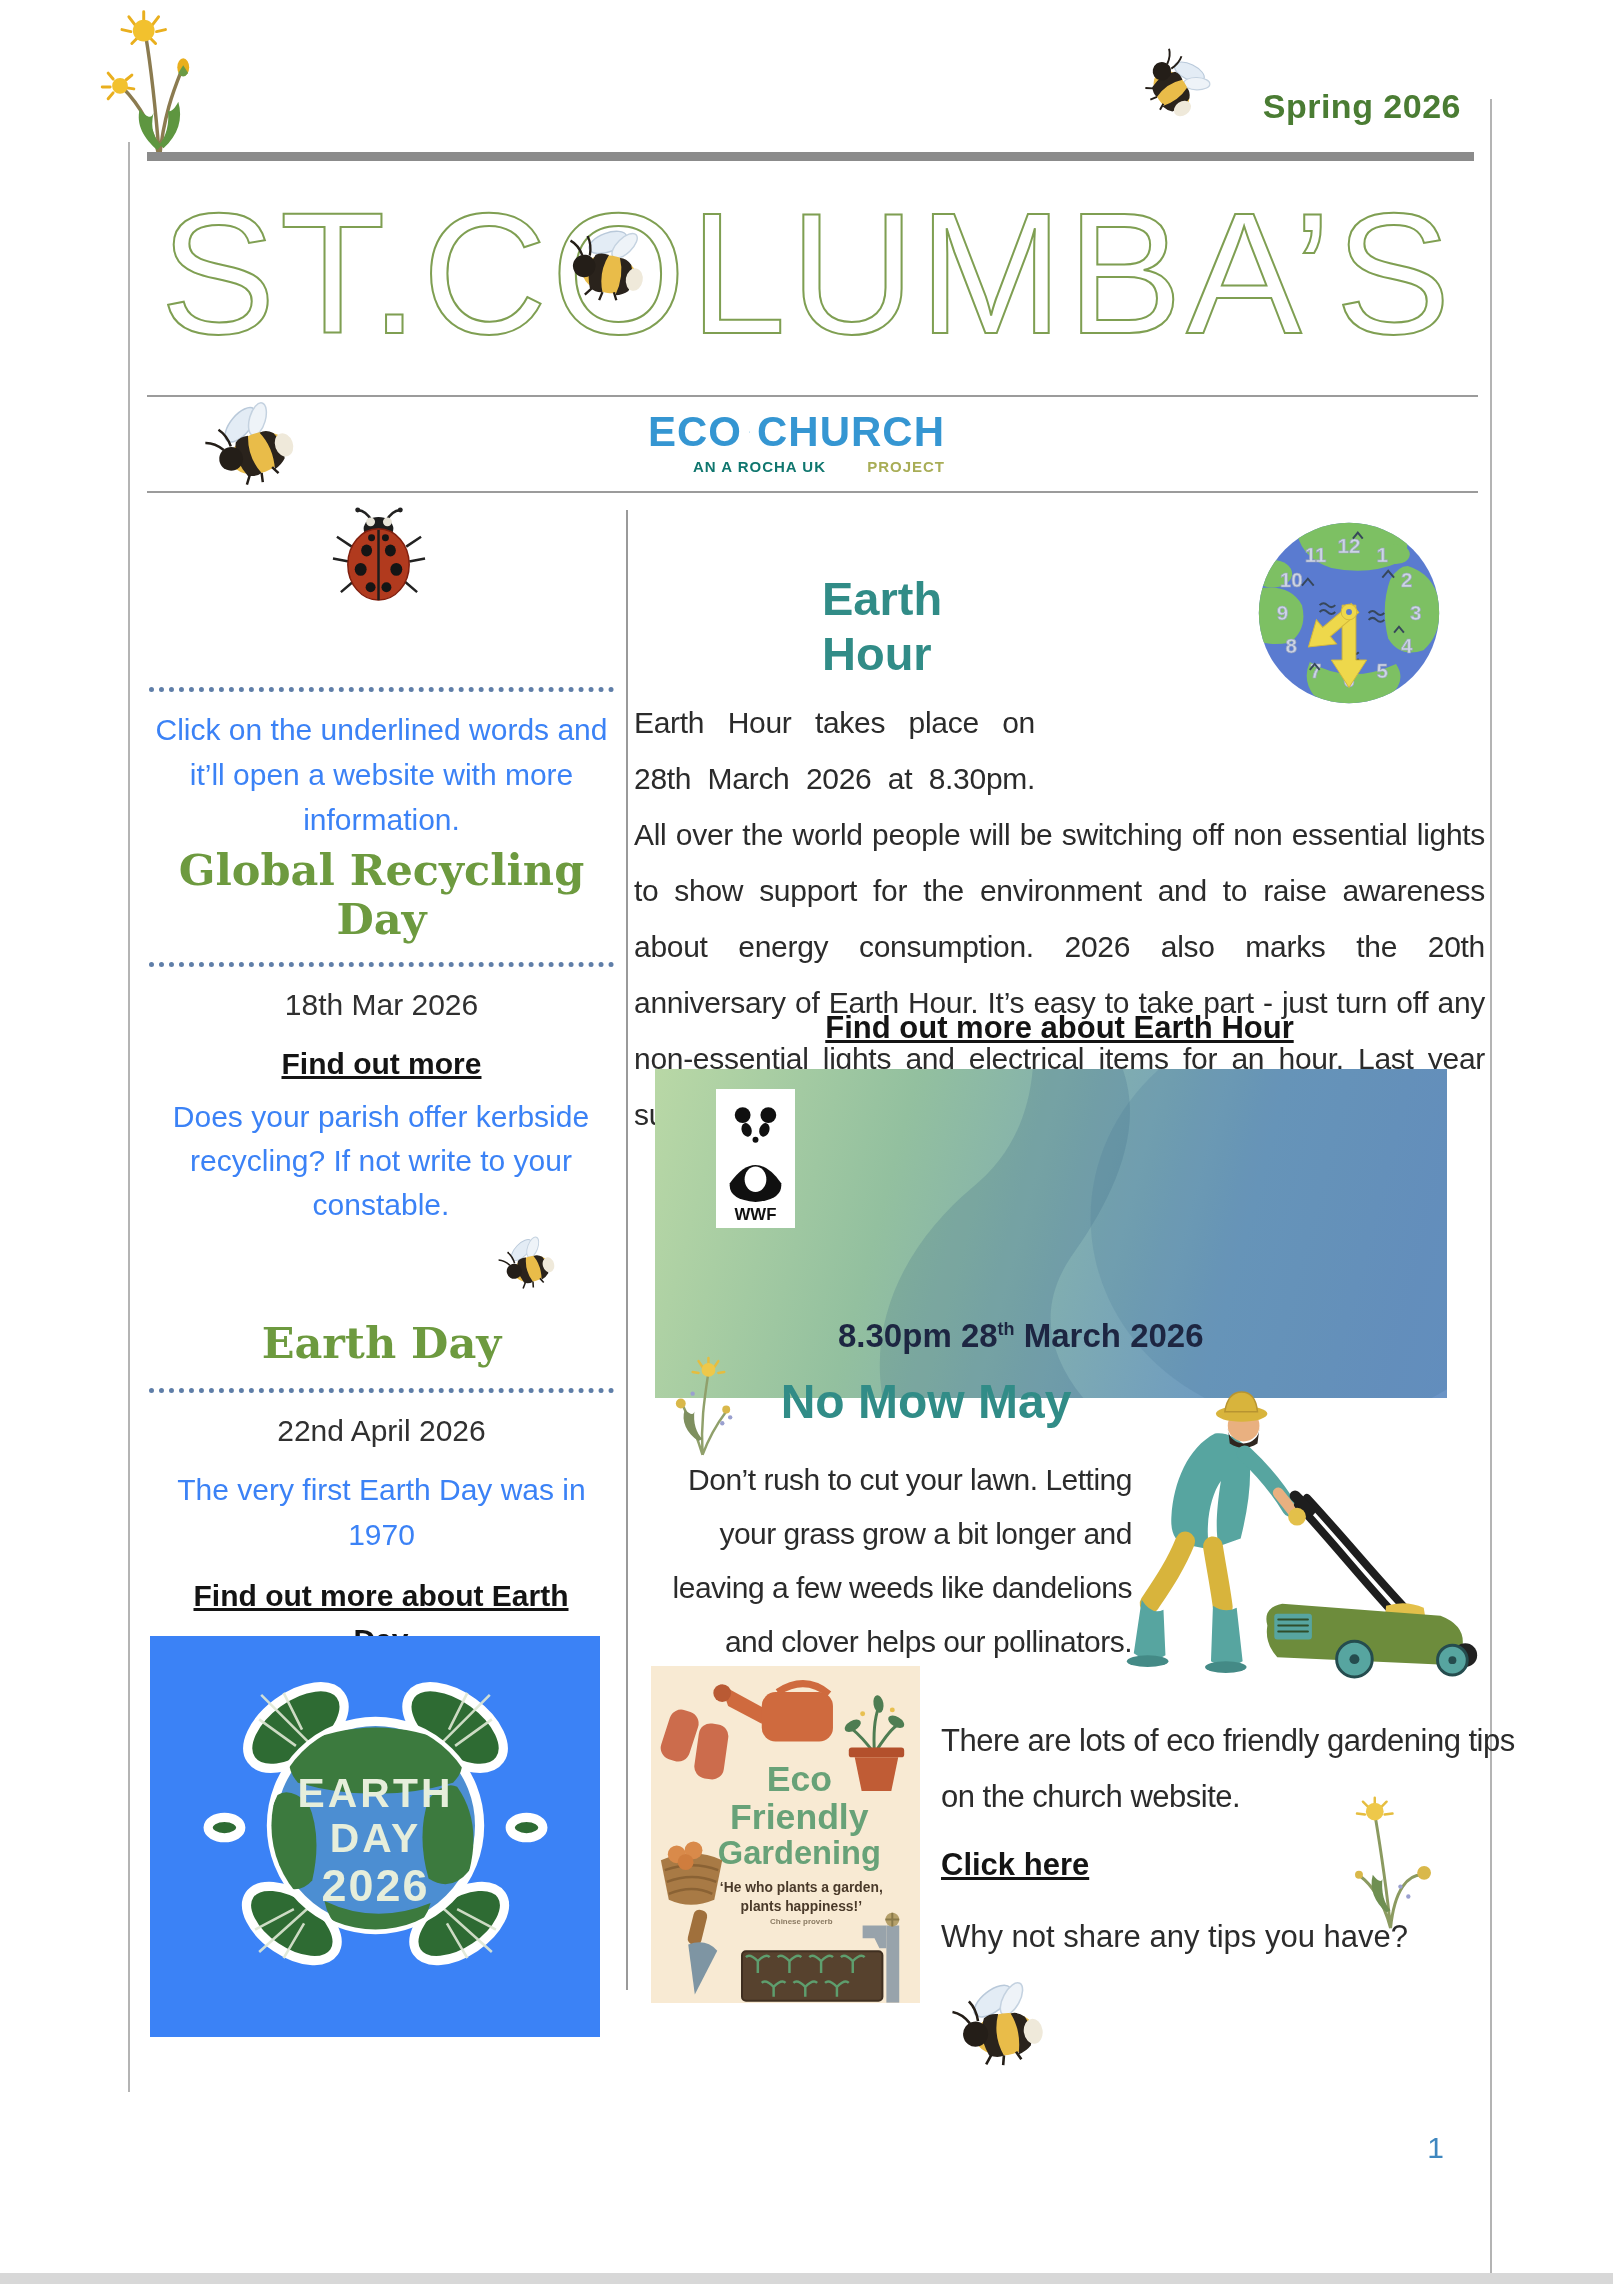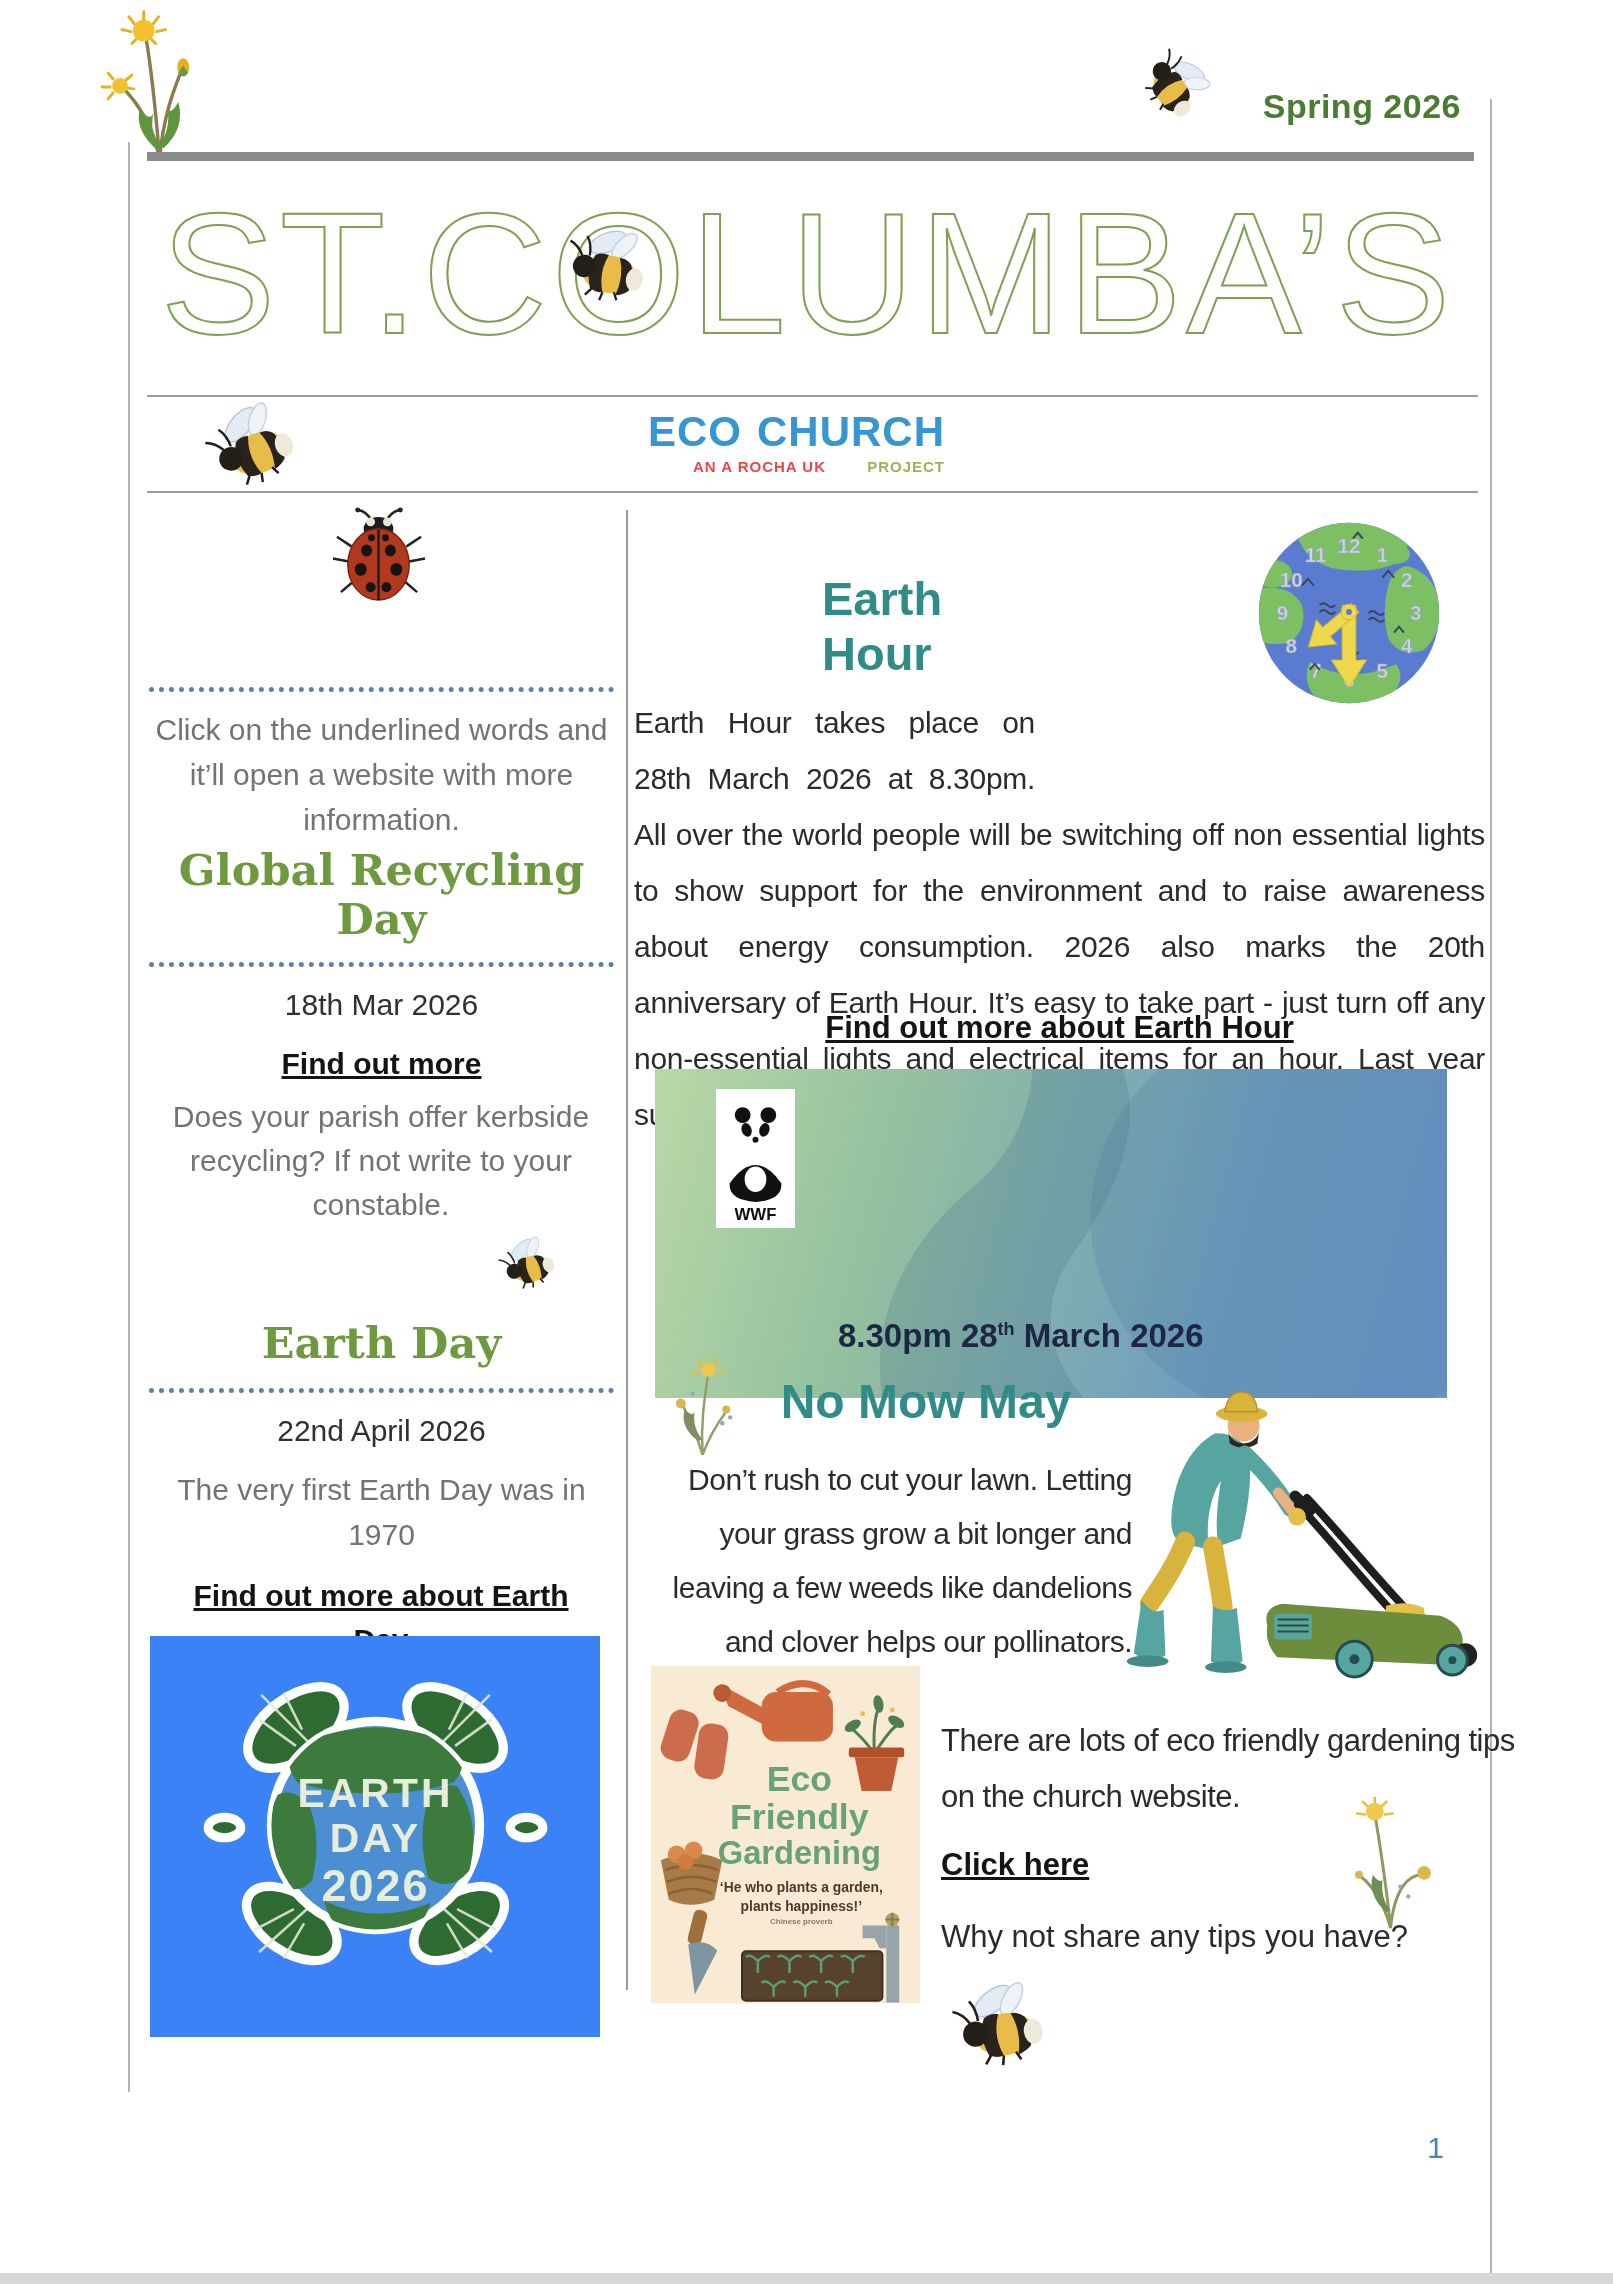--- a/index.html
+++ b/index.html
@@ -17,27 +17,27 @@
   .edition { position:absolute; left:1139px; top:87px; width:322px; text-align:right;
              font-size:34px; font-weight:bold; color:#4a7c33; letter-spacing:0.5px; }
   .masthead { position:absolute; left:127px; top:173px; width:1361px; text-align:center;
               font-size:173px; font-weight:300; letter-spacing:4px; white-space:nowrap;
               color:transparent; -webkit-text-stroke:2px #7f9f52; }
   
   .eco-logo { position:absolute; left:648px; top:408px; width:297px; }
   .eco-logo-row { display:flex; align-items:center; justify-content:center; }
   .eco-word { font-size:42px; font-weight:bold; color:#3596d2; letter-spacing:1px; }
   .eco-tagline { text-align:right; font-size:15px; font-weight:bold; letter-spacing:1px; margin-top:2px; }
-  .tag-blue { color:#ef4444;margin-left:44px; } .tag-olive { color:#a8ad56;margin-left:36px; }
+  .tag-blue { color:#0f766e;margin-left:44px; } .tag-olive { color:#a8ad56;margin-left:36px; }
   
   .serif-h { position:absolute; left:149px; width:465px; text-align:center;
              font-family:"DejaVu Serif", serif; font-weight:bold; font-size:43px;
              line-height:1.15; color:#6d9a3f; }
   .dots { position:absolute; left:149px; width:465px; height:0; border-top:5px dotted #5f7ea8; }
-  .side-body { position:absolute; text-align:center; font-size:30px; line-height:45px; color:#737373; }
+  .side-body { position:absolute; text-align:center; font-size:30px; line-height:45px; color:#3b82f6; }
   .side-date { position:absolute; left:149px; width:465px; text-align:center; font-size:30px; color:#303030; }
   .link { font-weight:bold; text-decoration:underline; color:#141414; }
   .center-link { position:absolute; text-align:center; font-size:30px; line-height:44px; }
   
   .eh-block { position:absolute; left:634px; top:507px; width:851px; }
   .clock-float { float:right; width:450px; height:252px; }
   .clock-float svg { display:block; margin:8px 38px 0 auto; }
   .teal-h { font-weight:bold; color:#318c87; }
   .eh-heading { margin:64px 0 0 188px; text-align:left; font-size:47px; }
   .eh-body { margin:14px 0 0 0; font-size:30px; line-height:56px; text-align:justify;

